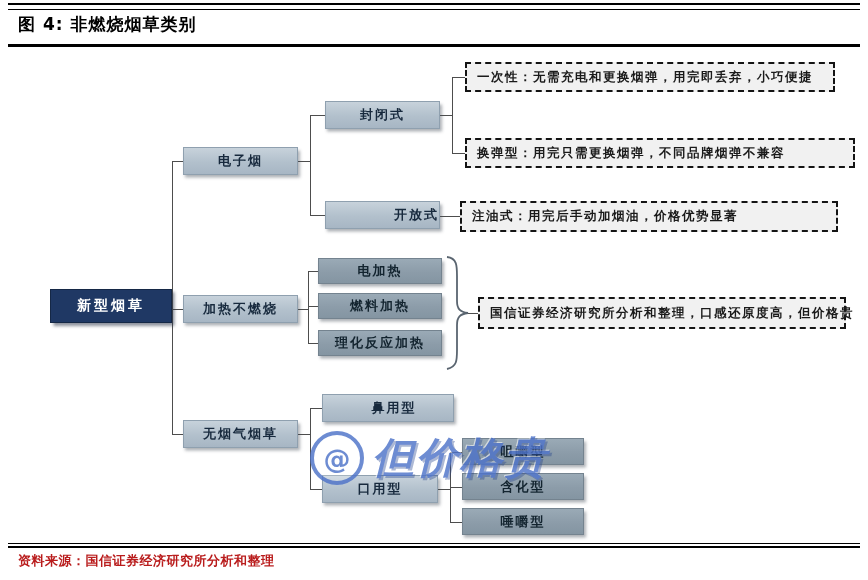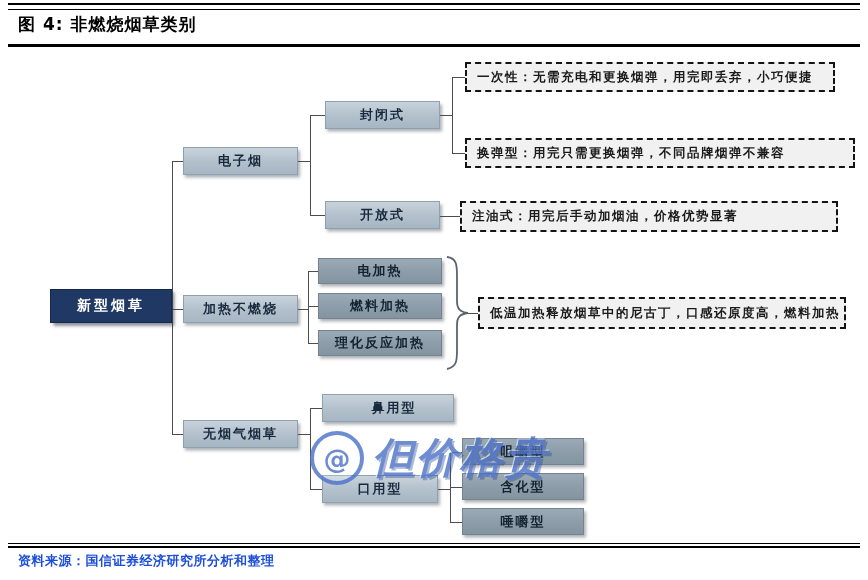--- a/index.html
+++ b/index.html
@@ -8,21 +8,21 @@
     font-family:"DejaVu Sans","Liberation Sans",sans-serif;
   }
   .hline{position:absolute;height:1px;background:#4d4d4d;}
   .vline{position:absolute;width:1px;background:#4d4d4d;}
   .rule{position:absolute;background:#000;}
   .title{
     position:absolute;left:18px;top:13px;font-size:17px;font-weight:bold;color:#000;
     letter-spacing:1px;
   }
   .footer{
-    position:absolute;left:18px;top:552px;font-size:13px;font-weight:bold;color:#1d4ed8;
+    position:absolute;left:18px;top:552px;font-size:13px;font-weight:bold;color:#b91c1c;
     letter-spacing:0.5px;
   }
   .node{
     position:absolute;display:flex;align-items:center;justify-content:center;
     font-size:13px;font-weight:bold;color:#17293d;letter-spacing:2px;
     background:linear-gradient(180deg,#c7d2db 0%,#b2c0cc 55%,#a7b6c4 100%);
     border:1px solid #8fa0af;
     box-shadow:2px 2.5px 3px rgba(70,80,92,0.45);
     box-sizing:border-box;
   }
@@ -120,21 +120,21 @@
   <div class="node" style="left:183px;top:295px;width:115px;height:28px;">
     <span>加热不燃烧</span>
   </div>
   <div class="node" style="left:183px;top:420px;width:115px;height:28px;">
     <span>无烟气烟草</span>
   </div>
 
   <div class="node" style="left:325px;top:101px;width:115px;height:28px;">
     <span>封闭式</span>
   </div>
-  <div class="node" style="left:325px;top:201px;width:115px;height:28px;">
+  <div class="node" style="left:325px;top:201px;width:115px;height:28px;justify-content:flex-end;">
     <span>开放式</span>
   </div>
 
   <div class="node node-dark" style="left:318px;top:258px;width:124px;height:26px;">
     <span>电加热</span>
   </div>
   <div class="node node-dark" style="left:318px;top:293px;width:124px;height:26px;">
     <span>燃料加热</span>
   </div>
   <div class="node node-dark" style="left:318px;top:330px;width:124px;height:26px;">
@@ -161,21 +161,21 @@
   <div class="note" style="left:465px;top:62px;width:370px;height:30px;">
     <span>一次性：无需充电和更换烟弹，用完即丢弃，小巧便捷</span>
   </div>
   <div class="note" style="left:465px;top:138px;width:390px;height:30px;">
     <span>换弹型：用完只需更换烟弹，不同品牌烟弹不兼容</span>
   </div>
   <div class="note" style="left:460px;top:201px;width:378px;height:31px;">
     <span>注油式：用完后手动加烟油，价格优势显著</span>
   </div>
   <div class="note" style="left:478px;top:297px;width:368px;height:32px;">
-    <span>低温加热释放烟草中的尼古丁，口感还原度高，燃料加热</span>
+    <span>国信证券经济研究所分析和整理，口感还原度高，但价格贵</span>
   </div>
 
   <div class="watermark">
     <div class="wm-logo">@</div>
     <div class="wm-text">但价格贵</div>
   </div>
 
 </div>
 
 </body></html>

